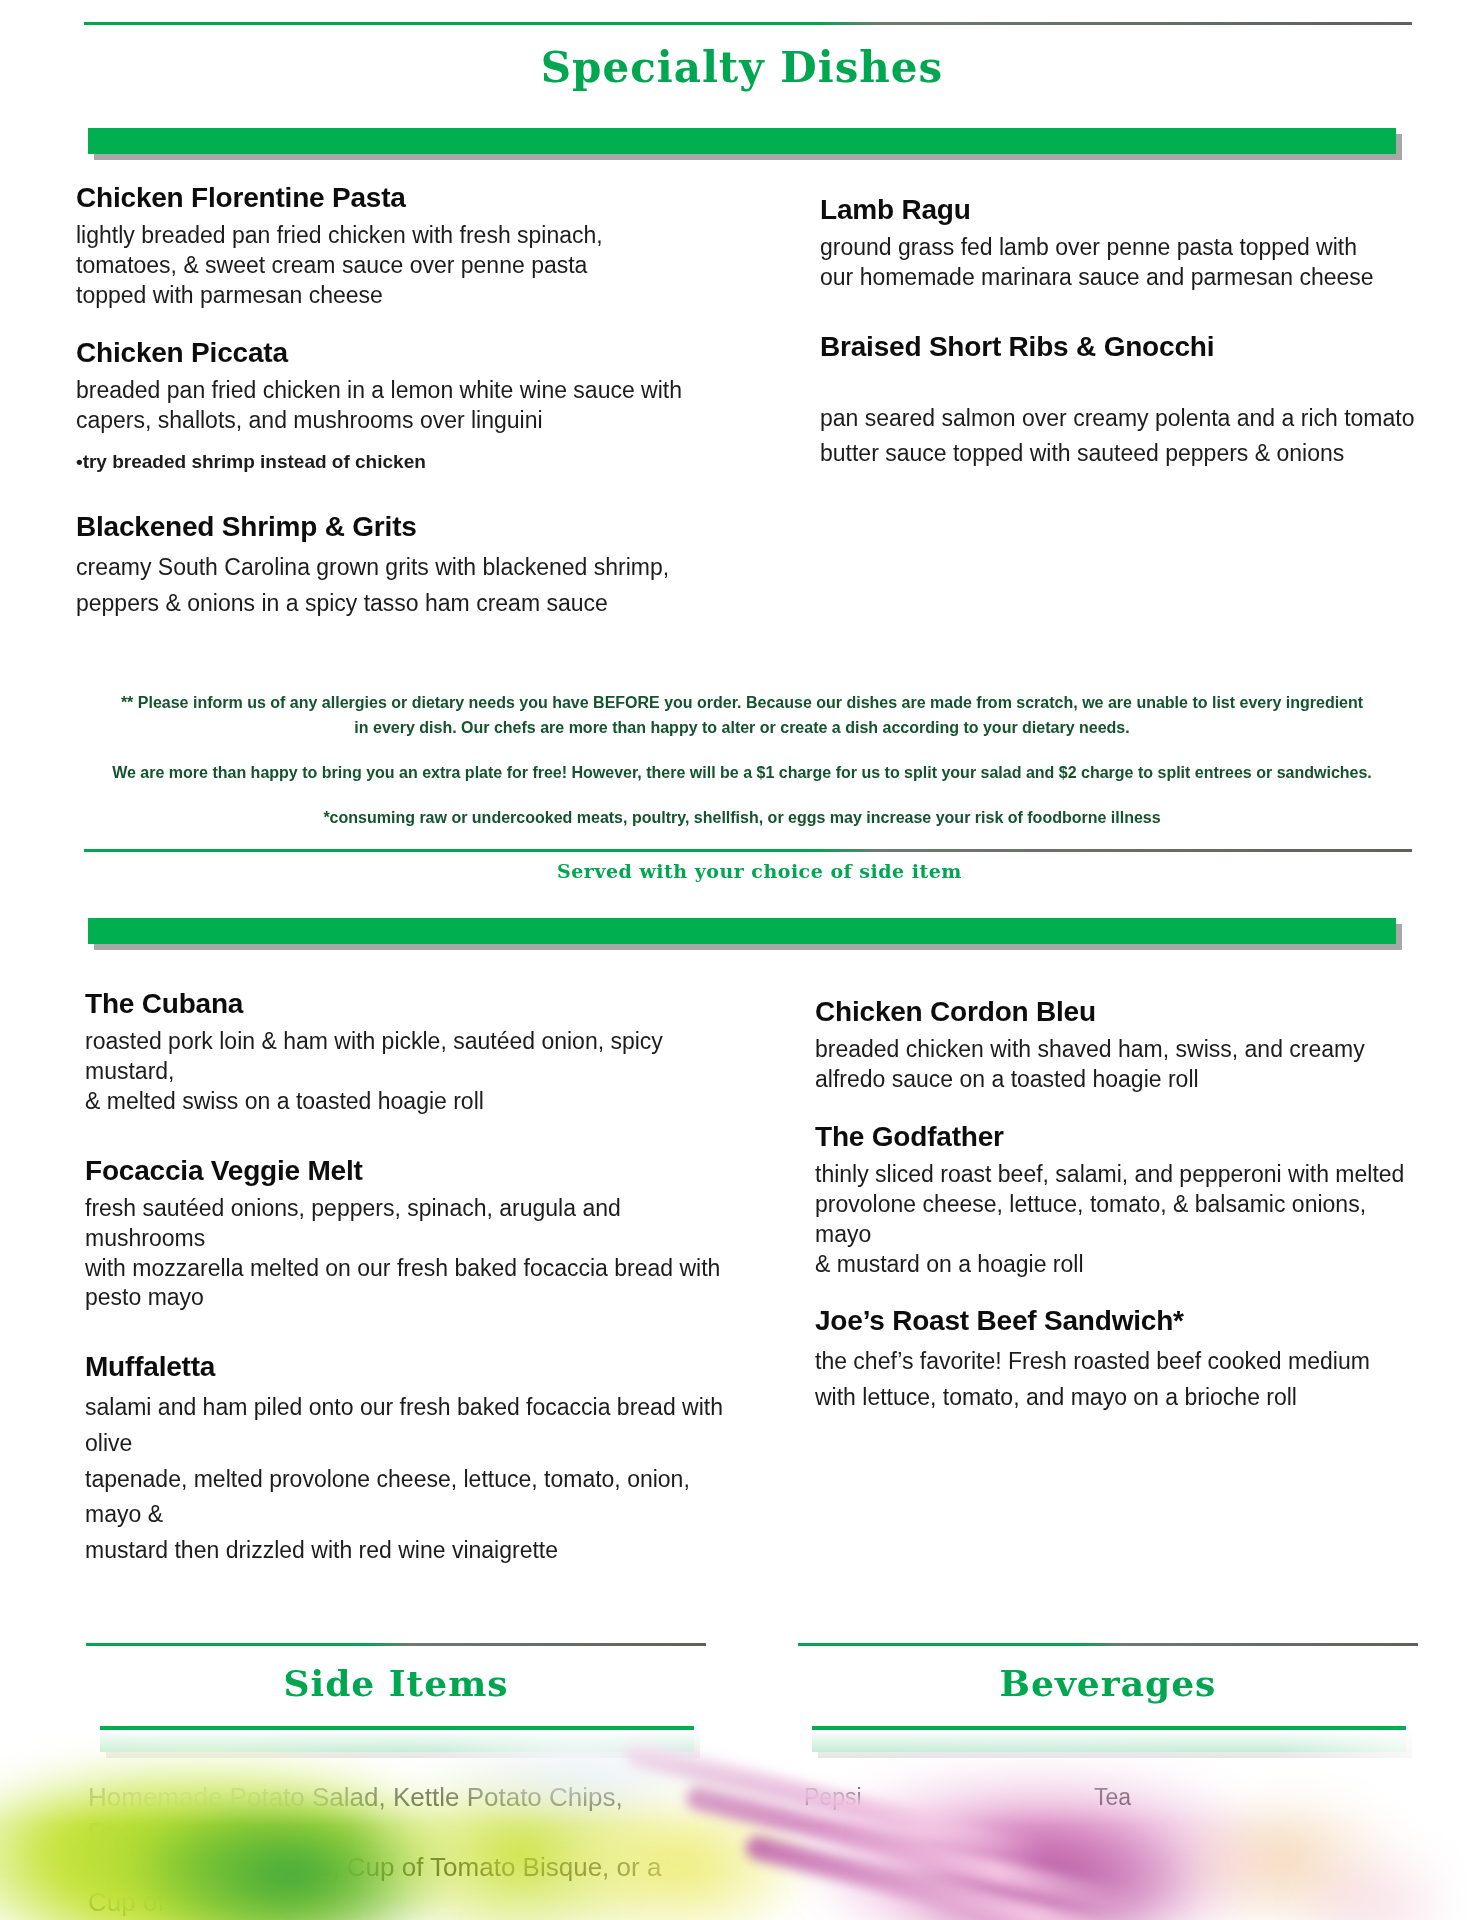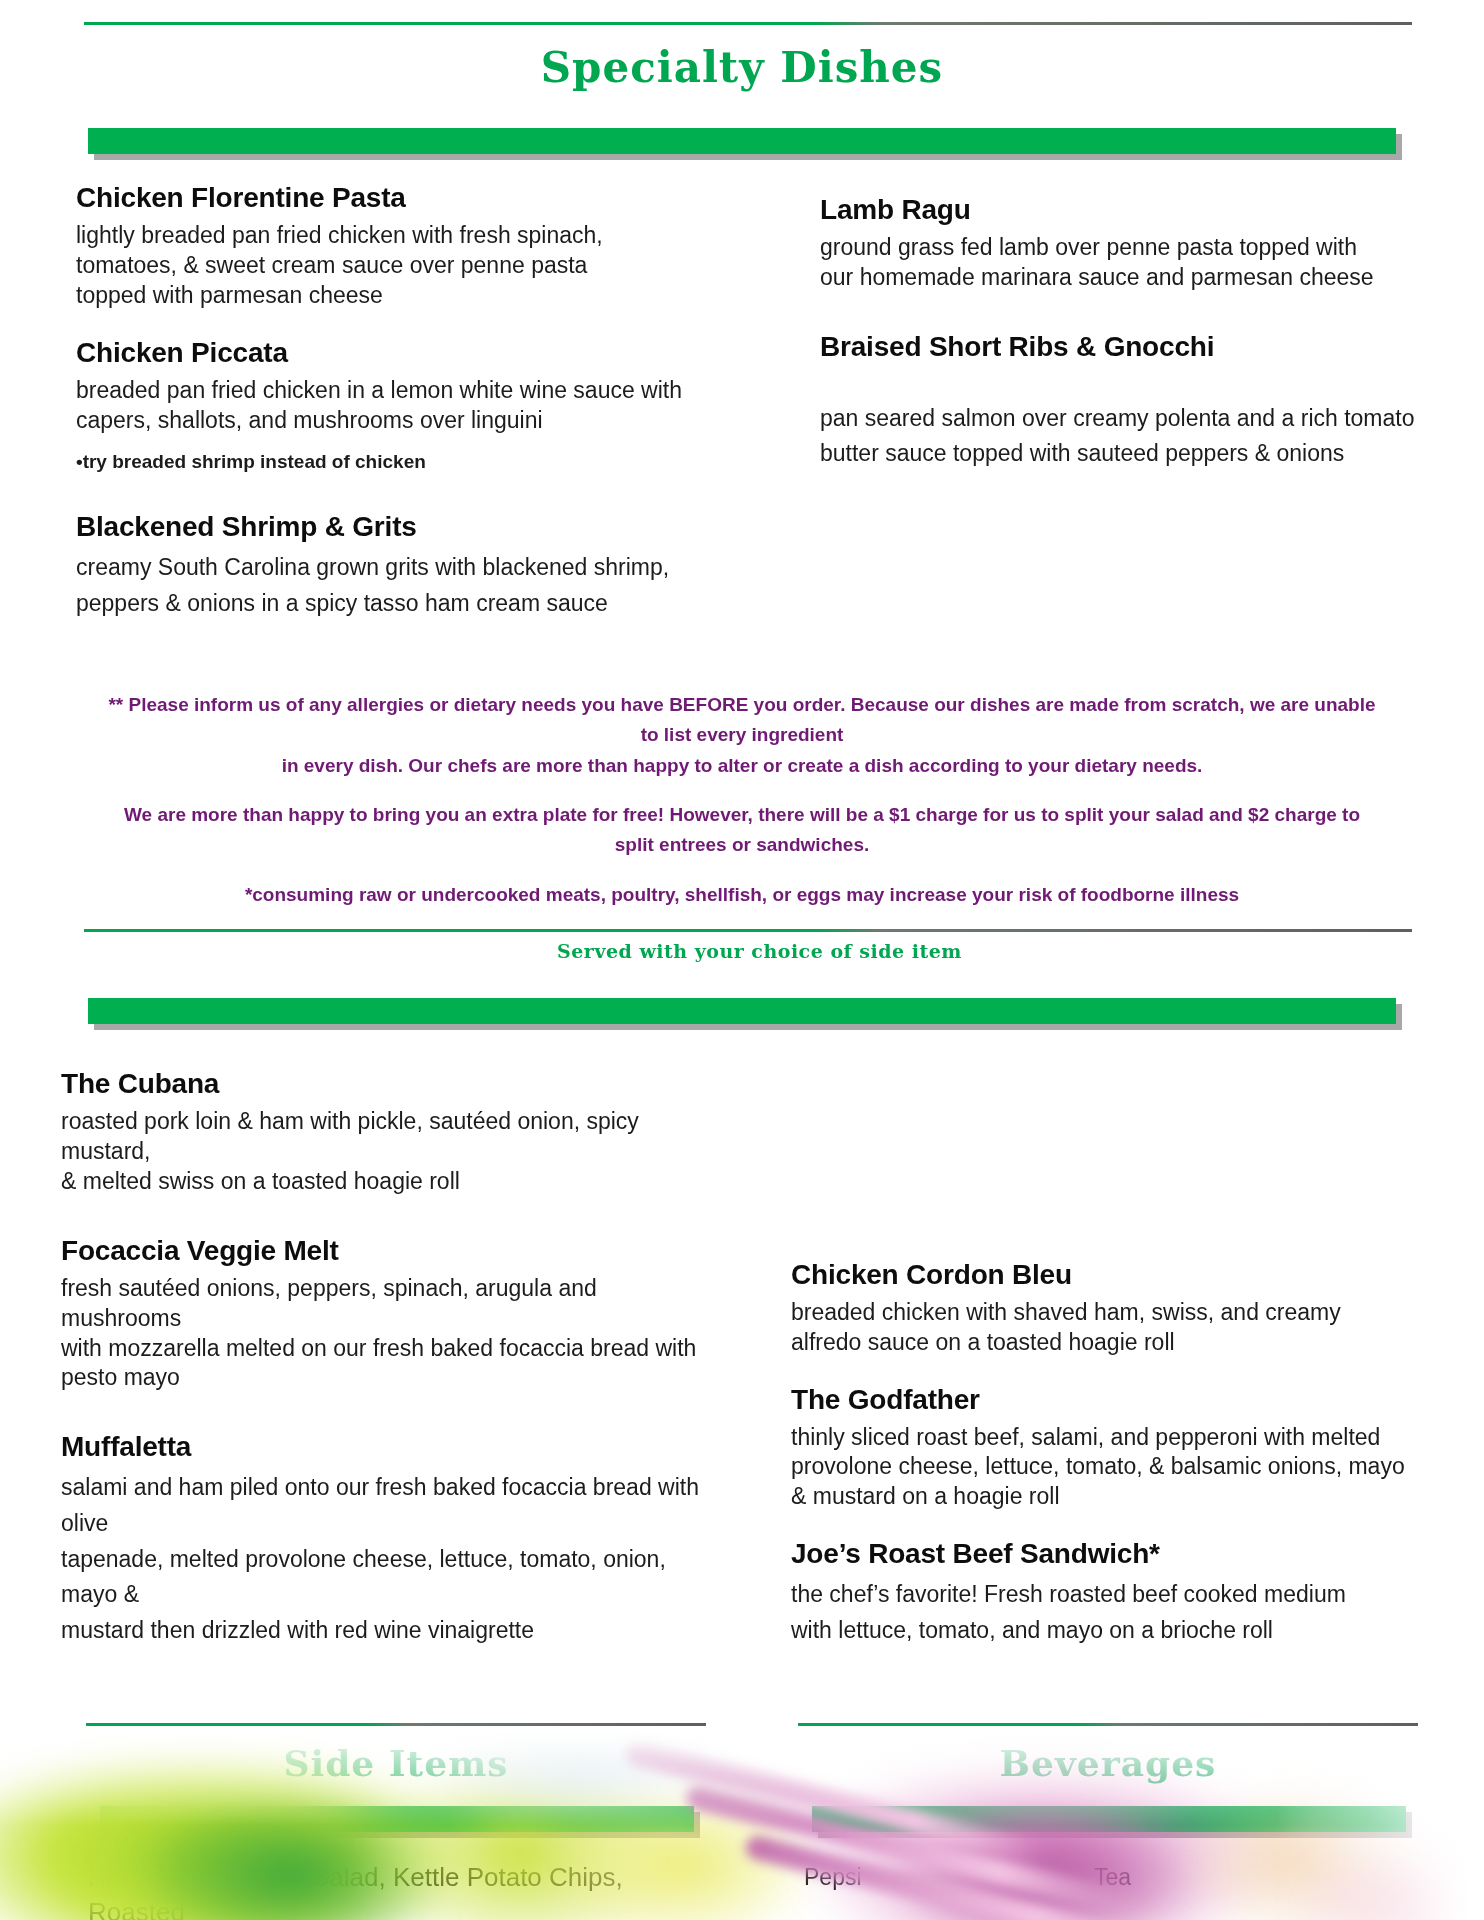--- a/index.html
+++ b/index.html
@@ -31,33 +31,33 @@
   }
 
   
   .bar { height:26px; background:#00b050; box-shadow:6px 6px 0 #a8a8a8; }
   .bar.full { margin:36px 88px 0 88px; }
 
   
   .cols { display:flex; margin-top:28px; padding:0 64px 0 76px; }
   .cols .col-left  { width:660px; flex:none; }
   .cols .col-right { flex:1; padding-left:84px; padding-top:12px; }
-  .cols.sandwiches { margin-top:44px; padding-left:61px;align-items:flex-end; }
+  .cols.sandwiches { margin-top:44px; padding-left:85px; }
   .cols.sandwiches .col-right { padding-left:70px; padding-top:8px; }
 
   .dish { margin-bottom:26px; }
   .dish.mt-lg { margin-top:38px; }
   .dish-name { font-size:28px; font-weight:bold; color:#0d0d0d; margin-bottom:7px; letter-spacing:-0.2px; }
   .dish-desc { font-size:23px; line-height:1.3; white-space:pre-line; color:#1c1c1c; }
   .dish-desc.loose { line-height:1.55; }
   .dish-note { font-size:19px; margin-top:16px; color:#1c1c1c;font-weight:bold; }
 
   
   .notices { margin-top:42px; padding:0 105px; text-align:center; }
-  .notice { font-size:19px; font-weight:bold; line-height:1.6; white-space:pre-line; margin-bottom:19px; color:#701a75; }
+  .notice { font-size:16px; font-weight:bold; line-height:1.6; white-space:pre-line; margin-bottom:19px; color:#14532d; }
 
   
   .bottom { display:flex; margin-top:48px; padding-left:86px; }
   .bottom-col { width:620px; flex:none; }
   .bottom-col + .bottom-col { margin-left:92px; }
   .bottom-col .rule-col {
     height:3px; margin:0;
     background:linear-gradient(90deg,#00a650 0%,#00a650 45%,#6d7a70 52%,#5f605e 100%);
   }
   .bottom-col .script-title { margin-top:16px; }

